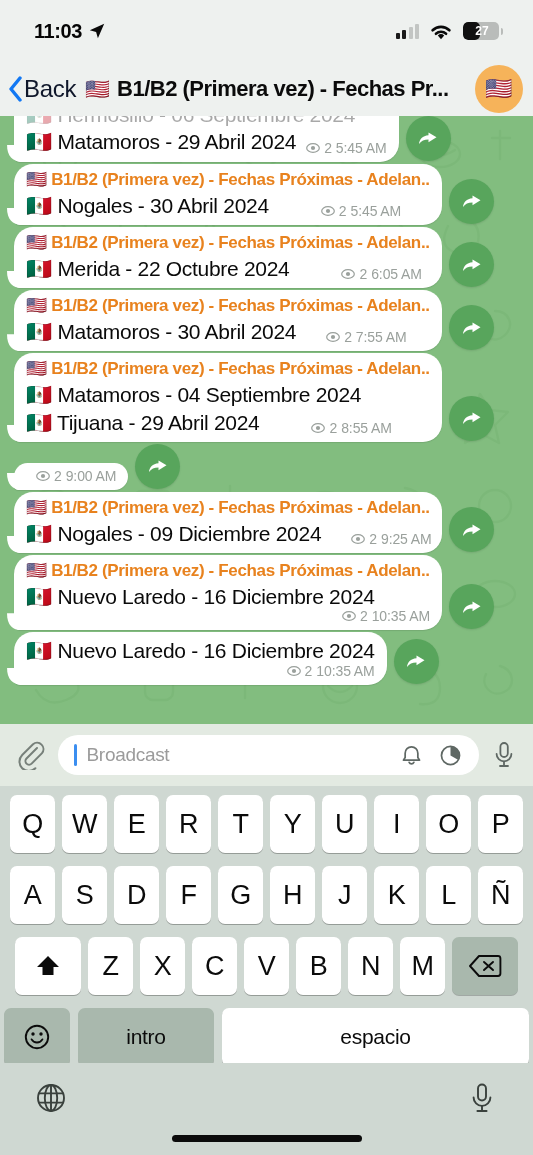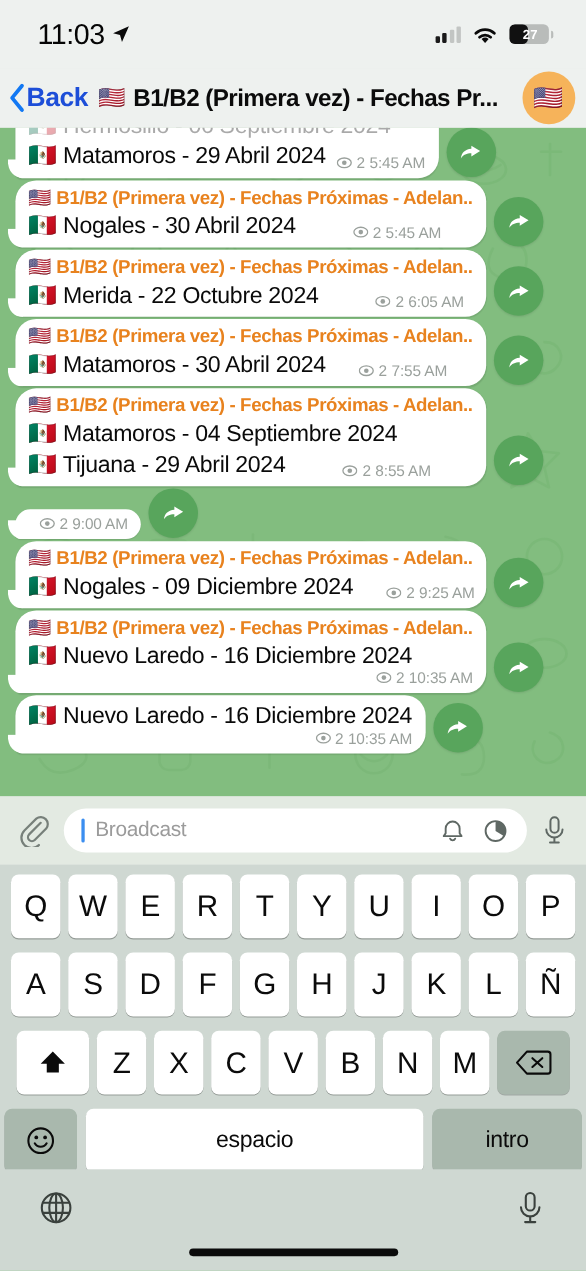--- a/index.html
+++ b/index.html
@@ -12,21 +12,21 @@
 
   
   .statusbar{
     height:62px; width:533px;
     background:#eef1ef;
     display:flex; align-items:center; justify-content:space-between;
     padding:0 30px 0 34px;
     position:relative; z-index:40;
   }
   .sb-left{ display:flex; align-items:center; gap:6px; }
-  .sb-time{ font-size:26px; font-weight:400; color:#050505; letter-spacing:-0.4px; }
+  .sb-time{ font-size:20px; font-weight:700; color:#050505; letter-spacing:-0.4px; }
   .sb-right{ display:flex; align-items:center; gap:9px; }
   .loc-arrow{ width:18px; height:18px; display:block; }
   .bars{ display:flex; align-items:flex-end; gap:2.5px; height:15px; }
   .bars i{ display:block; width:4px; border-radius:1px; background:#c2c5c3; }
   .bars i.on{ background:#1a1a1a; }
   .bars i:nth-child(1){ height:6px; }
   .bars i:nth-child(2){ height:9px; }
   .bars i:nth-child(3){ height:12px; }
   .bars i:nth-child(4){ height:15px; }
   .battery{ position:relative; width:36px; height:18px; border-radius:5px; background:#b9bcba; overflow:hidden;
@@ -36,21 +36,21 @@
   .batt-tip{ width:2.5px; height:7px; background:#b9bcba; border-radius:0 2px 2px 0; margin-left:1.5px; }
 
   
   .navbar{
     height:54px; width:533px; background:#eef1ef;
     display:flex; align-items:center; padding:0 10px 0 8px;
     position:relative; z-index:40;
   }
   .back{ display:flex; align-items:center; gap:1px; cursor:pointer; flex:0 0 auto; }
   .chev{ width:15px; height:26px; }
-  .back-label{ font-size:24px; color:#1d4ed8; letter-spacing:-0.3px;font-weight:bold; }
+  .back-label{ font-size:24px; color:#0f172a; letter-spacing:-0.3px; }
   .nav-title{
     flex:1 1 auto; display:flex; align-items:center; gap:7px;
     margin-left:9px; min-width:0; overflow:hidden;
   }
   .nav-title .ttxt{
     font-size:22px; font-weight:700; color:#0b0b0b; letter-spacing:-0.5px;
     white-space:nowrap; overflow:hidden;
   }
   .flag{ display:inline-block; line-height:1; }
   .avatar{
@@ -553,22 +553,22 @@
 
   <div class="krow krow4">
     <div class="key mod emoji">
       <svg width="30" height="30" viewBox="0 0 30 30">
         <circle cx="15" cy="15" r="11.2" fill="none" stroke="#0b0b0b" stroke-width="1.9"></circle>
         <circle cx="11" cy="12" r="1.7" fill="#0b0b0b"></circle>
         <circle cx="19" cy="12" r="1.7" fill="#0b0b0b"></circle>
         <path d="M9.6 17.4 a6.2 6.2 0 0 0 10.8 0" fill="none" stroke="#0b0b0b" stroke-width="1.9" stroke-linecap="round"></path>
       </svg>
     </div>
+    <div class="key mod enter">intro</div>
     <div class="key space">espacio</div>
-    <div class="key mod enter">intro</div>
   </div>
 
   <div class="kbbottom">
     <svg class="globe" viewBox="0 0 34 34">
       <circle cx="17" cy="17" r="13" fill="none" stroke="#3a413d" stroke-width="1.9"></circle>
       <ellipse cx="17" cy="17" rx="6.2" ry="13" fill="none" stroke="#3a413d" stroke-width="1.9"></ellipse>
       <path d="M4.6 12.4 H29.4 M4.6 21.6 H29.4 M17 4 V30" fill="none" stroke="#3a413d" stroke-width="1.9"></path>
     </svg>
     <svg class="mic2" viewBox="0 0 34 34">
       <rect x="13" y="3.5" width="8" height="16" rx="4" fill="none" stroke="#3a413d" stroke-width="1.9"></rect>

